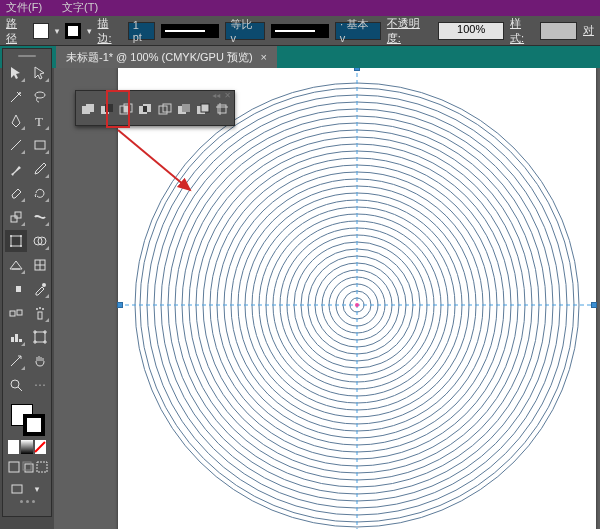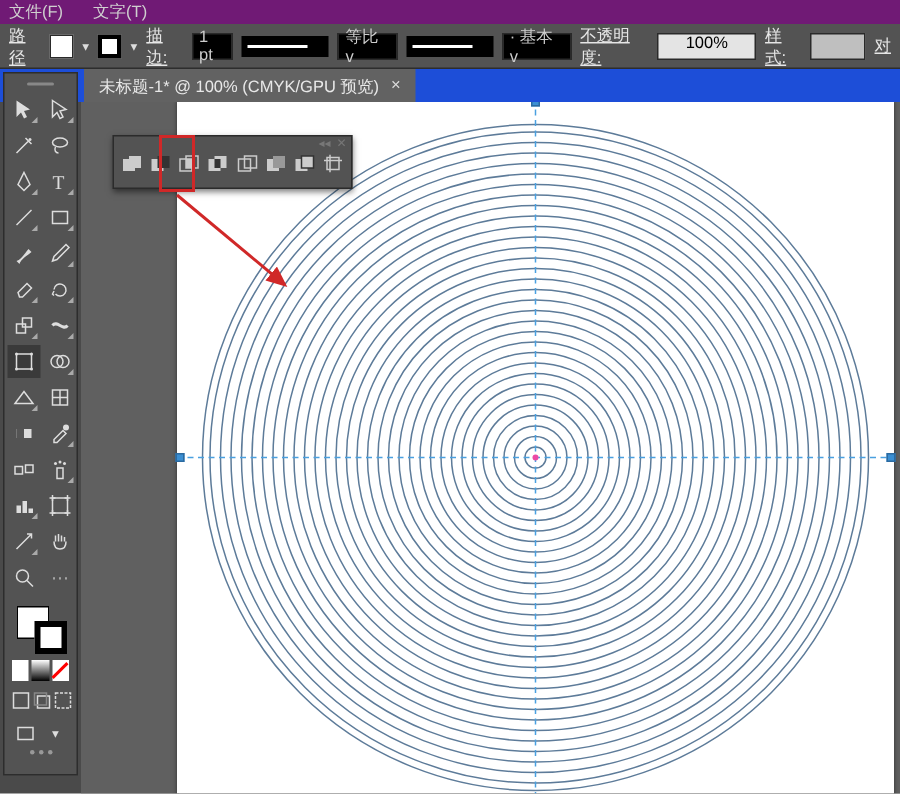--- a/index.html
+++ b/index.html
@@ -27,31 +27,31 @@
     height: 30px;
     background: #535353;
     border-bottom: 1px solid #2d2d2d;
     display: flex;
     align-items: center;
     padding: 0 6px;
     gap: 6px;
     overflow: hidden;
   }
   .optbar .lbl { color: #e6e6e6; text-decoration: underline; }
-  .optbar .box { height: 18px; border: 1px solid #2a2a2a; background: #000000; display: inline-flex; align-items: center; justify-content: flex-start; padding: 0 4px; }
+  .optbar .box { height: 18px; border: 1px solid #2a2a2a; background: #0c4a6e; display: inline-flex; align-items: center; justify-content: flex-start; padding: 0 4px; }
   .optbar .swatch { width:16px; height:16px; border:1px solid #2a2a2a; background:#fff; }
   .optbar .line-sel { width:60px; height:14px; background:#000; position:relative; }
   .optbar .line-sel::after { content:""; position:absolute; left:4px; right:14px; top:6px; height:2px; background:#fff; }
   .optbar .tinyfield { width:68px; height:18px; background:#e4e4e4; color:#000; border:1px solid #2a2a2a; text-align:center; }
   .optbar .greybox { width:38px; height:18px; background:#bfbfbf; border:1px solid #2a2a2a; }
   .optbar .chev { color:#ddd; font-size:9px; }
 
   .tabstrip {
     height: 22px;
-    background: #1d4ed8;
+    background: #0f766e;
     display: flex;
     align-items: center;
     padding-left: 56px;
   }
   .doctab {
     height: 22px;
     background: #626262;
     color: #e8e8e8;
     display: flex;
     align-items: center;

